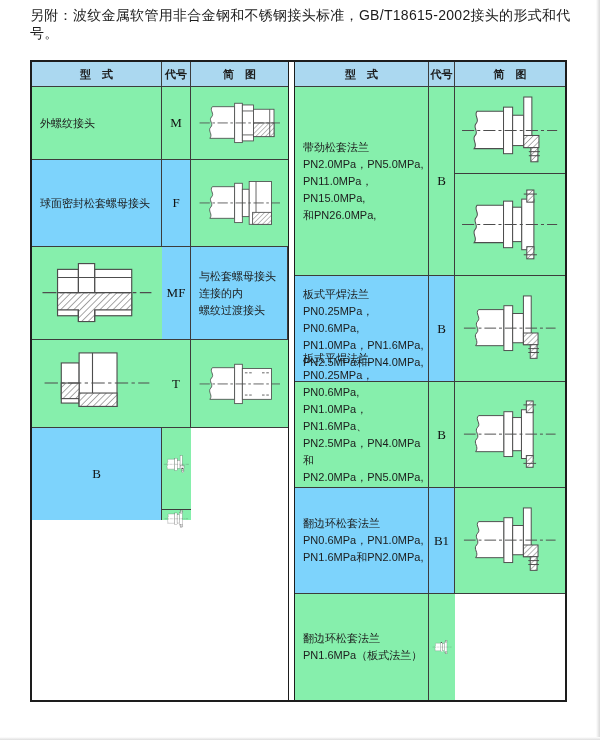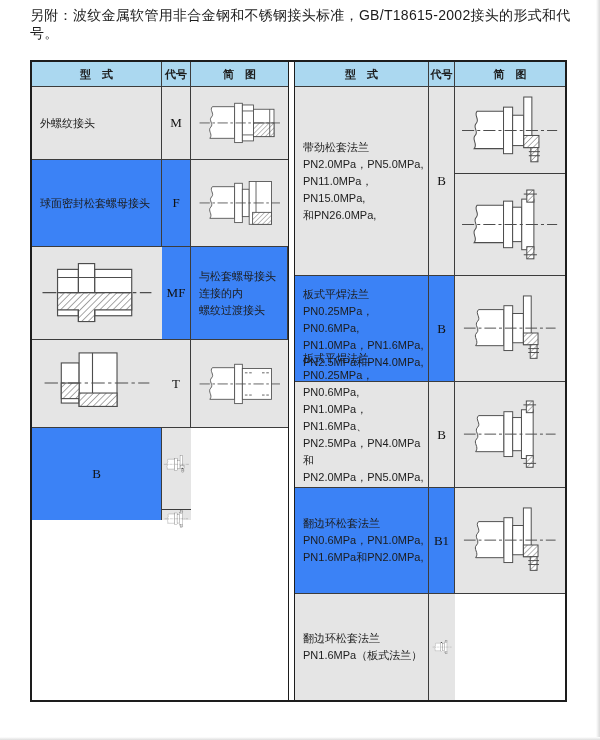--- a/index.html
+++ b/index.html
@@ -12,28 +12,28 @@
   .title{position:absolute;left:30px;top:7px;width:550px;font-size:14px;
        font-weight:normal;letter-spacing:0.3px;}
   .tbl{position:absolute;left:30px;top:60px;display:flex;border:2px solid #1d1d1d;background:#fff;}
   .half{display:grid;}
   .half.left{grid-template-columns:130px 29px 97px;
        grid-template-rows:25px 73px 87px 93px 88px 92px 180px;}
   .half.right{grid-template-columns:134px 26px 110px;
        grid-template-rows:25px 189px 106px 106px 106px 106px;}
   .mid{width:5px;border-left:1.5px solid #1d1d1d;border-right:1.5px solid #1d1d1d;background:#fff;}
   .cell{border-right:1px solid #3c3c3c;border-bottom:1px solid #3c3c3c;
-       display:flex;align-items:center;box-sizing:border-box;background:#e5e5e5;min-width:0;}
+       display:flex;align-items:center;box-sizing:border-box;background:#86efac;min-width:0;}
   .lastcol{border-right:none;}
   .lastrow{border-bottom:none;}
   .hdr{background:#abd8f0;justify-content:center;font-weight:bold;font-size:11px;}
   .lbl{padding:3px 3px 3px 8px;white-space:pre-line;font-size:11px;line-height:17px;}
   .code{justify-content:center;font-family:"Liberation Serif","DejaVu Serif",serif;
        font-size:13px;color:#111;}
-  .hl{background:#3b82f6;}
+  .hl{background:#7dd3fc;}
   .dia{justify-content:center;padding:2px;}
   .dia-split{flex-direction:column;align-items:stretch;padding:0;}
   .sub{display:flex;align-items:center;justify-content:center;box-sizing:border-box;}
   .sub.first{border-bottom:1px solid #3c3c3c;}
   svg.diag{width:92%;max-height:94%;display:block;}
   svg.diag *{vector-effect:non-scaling-stroke;}
 </style>
 </head>
 <body>
 

